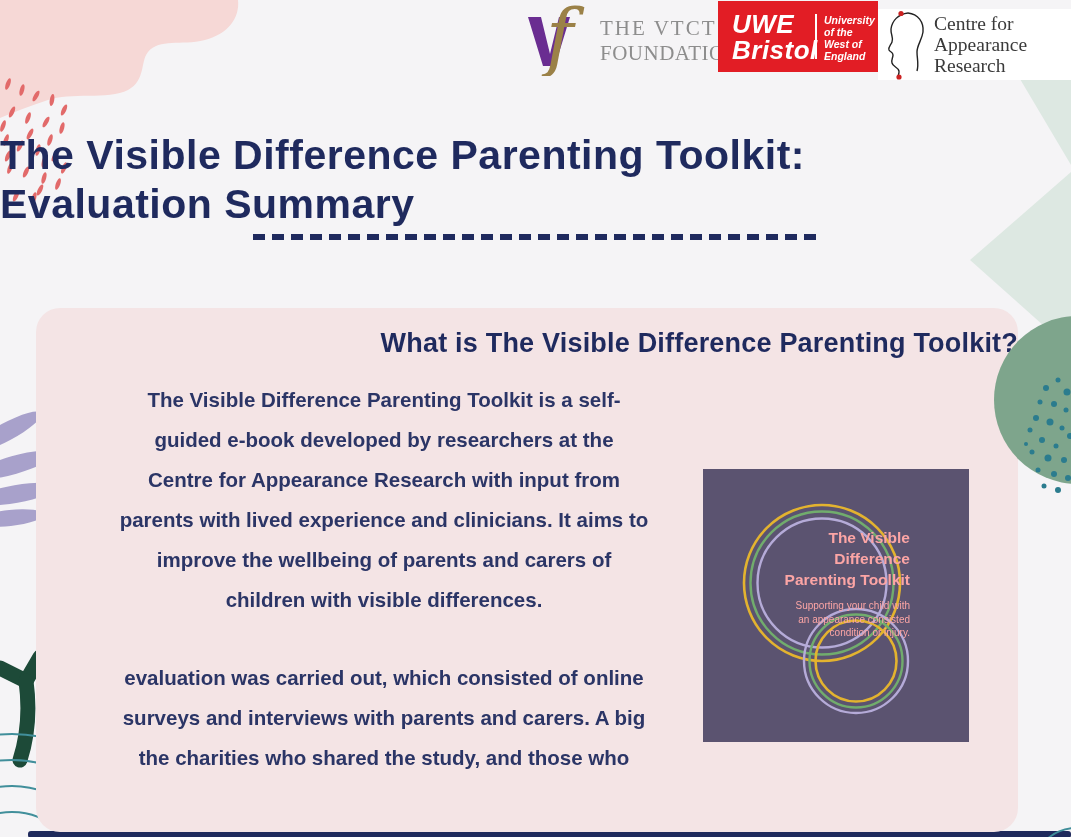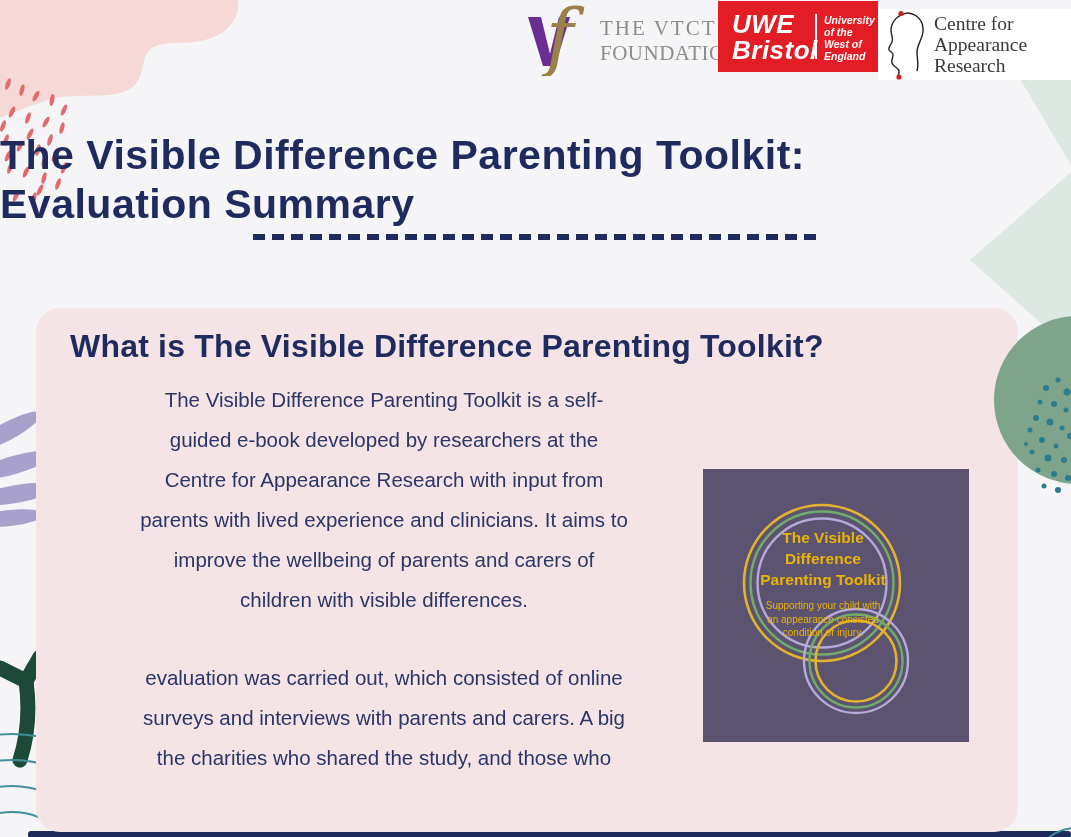--- a/index.html
+++ b/index.html
@@ -36,38 +36,38 @@
     position:absolute; left:253px; top:234px; width:564px; height:6px;
     background:repeating-linear-gradient(90deg,#1f2a5e 0px,#1f2a5e 12px,transparent 12px,transparent 19px);
   }
 
   
   .card{
     position:absolute; left:36px; top:308px; width:982px; height:524px;
     background:#f4e4e5; border-radius:24px;
   }
   .card-heading{
-    position:absolute; left:0; top:20px; width:982px; text-align:left;
-    font-size:32px; font-weight:800; color:#1f2a5e; letter-spacing:0.2px;margin-left:34px;
+    position:absolute; left:0; top:20px; width:982px; text-align:right;
+    font-size:27px; font-weight:800; color:#1f2a5e; letter-spacing:0.2px;
   }
   .card-text{
     position:absolute; left:48px; top:72px; width:600px;
     font-size:20.5px; line-height:40px; font-weight:500; color:#2b3566; text-align:center;
   }
-  .para{margin:0 0 38px 0;}
+  .para{margin:0 0 38px 0;font-weight:bold;}
   .para div{white-space:nowrap;}
 
   
   .cover{
     position:absolute; left:667px; top:161px; width:266px; height:273px;
     background:#5b5370;
   }
   .cover svg{position:absolute; left:0; top:0;}
   .cover-text{
-    position:absolute; left:33px; top:58px; width:174px; text-align:center; color:#eab308;
+    position:absolute; left:33px; top:58px; width:174px; text-align:right; color:#fca5a5;
   }
   .cover-title{font-size:15.5px; font-weight:700; line-height:21px;}
   .cover-sub{margin-top:9px; font-size:10px; font-weight:400; line-height:13.5px;}
 </style>
 </head>
 <body>
 
 <div class="page">
 
   <svg class="decor decor-bg" width="1071" height="837" viewBox="0 0 1071 837">

